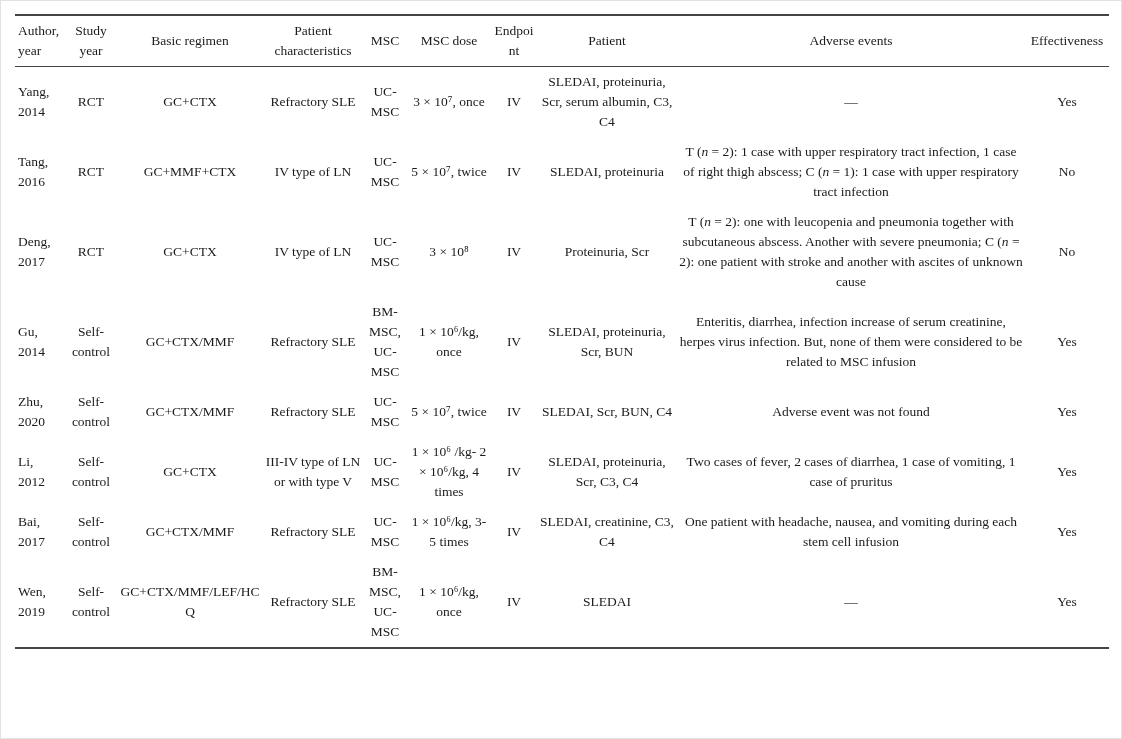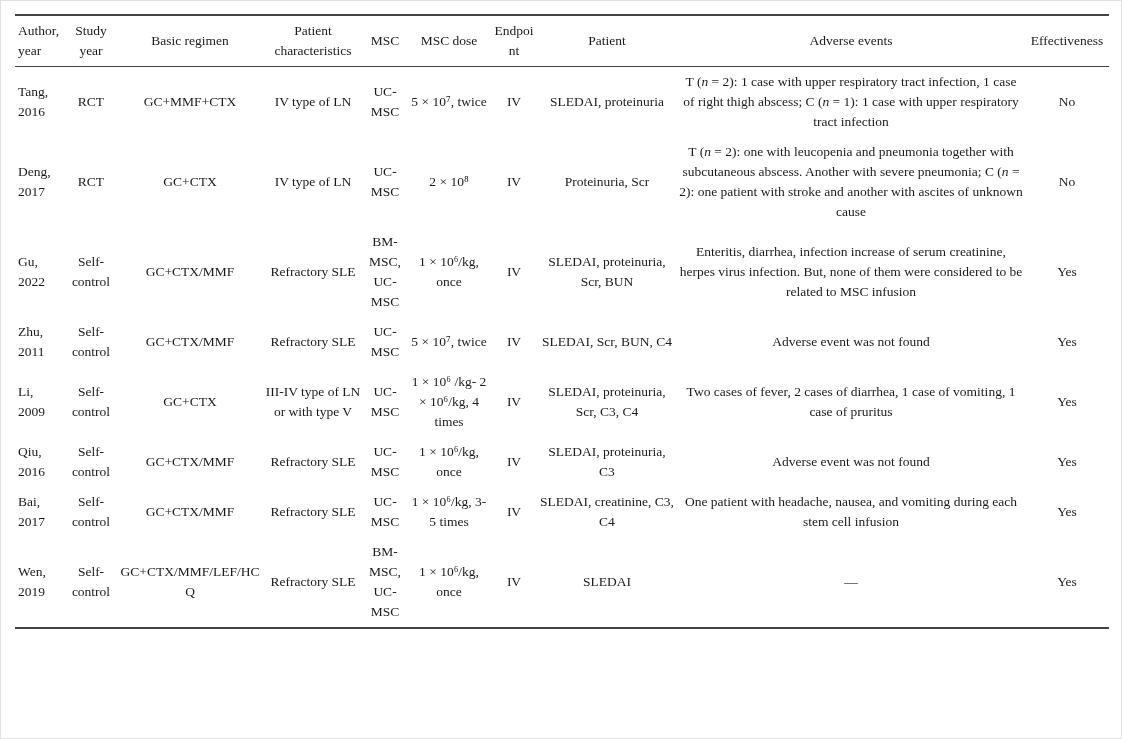--- a/index.html
+++ b/index.html
@@ -72,89 +72,89 @@
         <th>MSC</th>
         <th>MSC dose</th>
         <th>Endpoint</th>
         <th>Patient</th>
         <th>Adverse events</th>
         <th>Effectiveness</th>
       </tr>
     </thead>
     <tbody>
         <tr>
+      <td class="col-author">Yang, 2014</td>
+      <td>RCT</td>
+      <td>GC+CTX</td>
+      <td>Refractory SLE</td>
+      <td>UC-MSC</td>
+      <td>3 × 10⁷, once</td>
+      <td>IV</td>
+      <td>SLEDAI, proteinuria, Scr, serum albumin, C3, C4</td>
+      <td>—</td>
+      <td>Yes</td>
+    </tr>
+        <tr>
       <td class="col-author">Tang, 2016</td>
       <td>RCT</td>
       <td>GC+MMF+CTX</td>
       <td>IV type of LN</td>
       <td>UC-MSC</td>
       <td>5 × 10⁷, twice</td>
       <td>IV</td>
       <td>SLEDAI, proteinuria</td>
       <td>T (<i>n</i> = 2): 1 case with upper respiratory tract infection, 1 case of right thigh abscess; C (<i>n</i> = 1): 1 case with upper respiratory tract infection</td>
       <td>No</td>
     </tr>
         <tr>
       <td class="col-author">Deng, 2017</td>
       <td>RCT</td>
       <td>GC+CTX</td>
       <td>IV type of LN</td>
       <td>UC-MSC</td>
-      <td>2 × 10⁸</td>
+      <td>3 × 10⁸</td>
       <td>IV</td>
       <td>Proteinuria, Scr</td>
       <td>T (<i>n</i> = 2): one with leucopenia and pneumonia together with subcutaneous abscess. Another with severe pneumonia; C (<i>n</i> = 2): one patient with stroke and another with ascites of unknown cause</td>
       <td>No</td>
     </tr>
         <tr>
-      <td class="col-author">Gu, 2022</td>
+      <td class="col-author">Gu, 2014</td>
       <td>Self-control</td>
       <td>GC+CTX/MMF</td>
       <td>Refractory SLE</td>
       <td>BM-MSC, UC-MSC</td>
       <td>1 × 10⁶/kg, once</td>
       <td>IV</td>
       <td>SLEDAI, proteinuria, Scr, BUN</td>
       <td>Enteritis, diarrhea, infection increase of serum creatinine, herpes virus infection. But, none of them were considered to be related to MSC infusion</td>
       <td>Yes</td>
     </tr>
         <tr>
-      <td class="col-author">Zhu, 2011</td>
+      <td class="col-author">Zhu, 2020</td>
       <td>Self-control</td>
       <td>GC+CTX/MMF</td>
       <td>Refractory SLE</td>
       <td>UC-MSC</td>
       <td>5 × 10⁷, twice</td>
       <td>IV</td>
       <td>SLEDAI, Scr, BUN, C4</td>
       <td>Adverse event was not found</td>
       <td>Yes</td>
     </tr>
         <tr>
-      <td class="col-author">Li, 2009</td>
+      <td class="col-author">Li, 2012</td>
       <td>Self-control</td>
       <td>GC+CTX</td>
       <td>III-IV type of LN or with type V</td>
       <td>UC-MSC</td>
       <td>1 × 10⁶ /kg- 2 × 10⁶/kg, 4 times</td>
       <td>IV</td>
       <td>SLEDAI, proteinuria, Scr, C3, C4</td>
       <td>Two cases of fever, 2 cases of diarrhea, 1 case of vomiting, 1 case of pruritus</td>
-      <td>Yes</td>
-    </tr>
-        <tr>
-      <td class="col-author">Qiu, 2016</td>
-      <td>Self-control</td>
-      <td>GC+CTX/MMF</td>
-      <td>Refractory SLE</td>
-      <td>UC-MSC</td>
-      <td>1 × 10⁶/kg, once</td>
-      <td>IV</td>
-      <td>SLEDAI, proteinuria, C3</td>
-      <td>Adverse event was not found</td>
       <td>Yes</td>
     </tr>
         <tr>
       <td class="col-author">Bai, 2017</td>
       <td>Self-control</td>
       <td>GC+CTX/MMF</td>
       <td>Refractory SLE</td>
       <td>UC-MSC</td>
       <td>1 × 10⁶/kg, 3-5 times</td>
       <td>IV</td>

